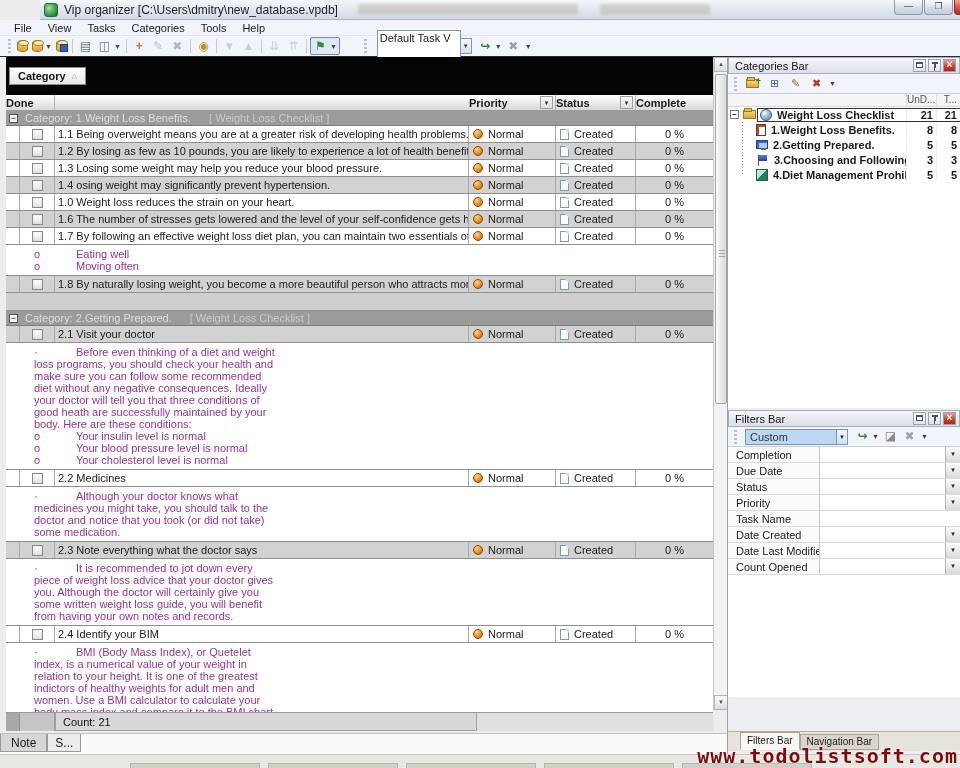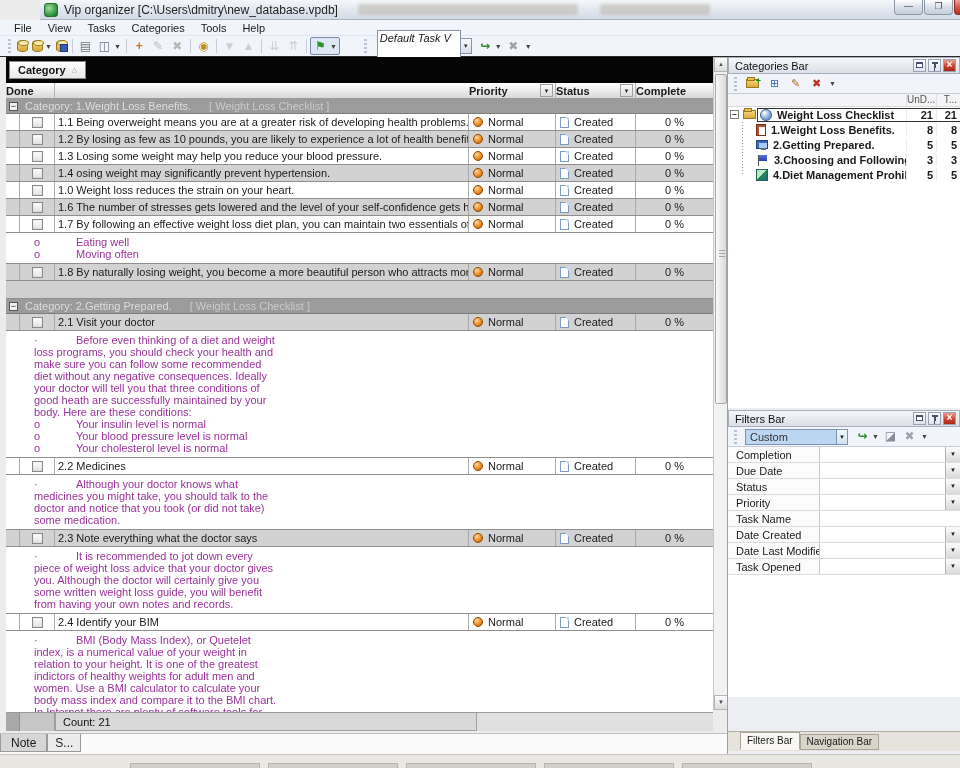--- a/index.html
+++ b/index.html
@@ -28,26 +28,26 @@
   .tb-sep { width:1px; height:14px; background:#c3cbd9; margin:0 3px; }
   .tb-btn { display:flex; align-items:center; height:18px; padding:0 2px; }
   .tb-btn.pressed { border:1px solid #7a8aa8; background:#dde7f5; border-radius:2px; }
   .tb-glyph { width:15px; text-align:center; font-size:12px; line-height:15px; }
   .tb-btn.disabled { opacity:.38; filter:grayscale(1); }
   .caret { font-size:7px; color:#444; margin-left:2px; }
   .cyl { width:11px; height:12px; border-radius:5px/3px; background:linear-gradient(#f6dd7a,#d9a435); border:1px solid #9a7a20; position:relative; }
   .cyl::before { content:""; position:absolute; left:0; top:-1px; width:9px; height:4px; border-radius:50%; background:#f9ebb0; border:1px solid #9a7a20; }
   .cyl.save::after { content:""; position:absolute; right:-2px; bottom:-1px; width:6px; height:6px; background:#3a5ac0; border:1px solid #223a80; }
   .view-combo { display:flex; align-items:center; margin-left:6px; }
-  .combo-box { width:84px; height:32px; border:1px solid #8a94a8; background:#fff; font-size:11px; padding:1px 2px; white-space:nowrap; overflow:hidden;font-style:italic; }
+  .combo-box { width:84px; height:32px; border:1px solid #8a94a8; background:#fff; font-size:11px; padding:1px 2px; white-space:nowrap; overflow:hidden; }
   .combo-arrow { width:11px; height:16px; border:1px solid #8a94a8; border-left:none; background:linear-gradient(#f8f9fb,#d7dde8); font-size:6px; text-align:center; line-height:15px; color:#333; }
 
   
   .grid-pane { position:absolute; left:6px; top:57px; width:707px; height:674px; background:#fff; overflow:hidden; }
-  .groupby-bar { height:26px; background:#050505; display:flex; align-items:center; padding-left:3px; }
+  .groupby-bar { height:38px; background:#050505; display:flex; align-items:center; padding-left:3px; }
   .group-chip { background:linear-gradient(#ffffff,#e8e8e8); border:1px solid #888; padding:2px 8px; font-weight:bold; font-size:11px; color:#111; display:flex; align-items:center; }
   .group-chip .tri { font-size:7px; color:#98a2b0; margin-left:6px; }
   .gheader { height:16px; display:flex; background:linear-gradient(#ffffff,#d9d9d9); border-bottom:1px solid #9a9a9a; font-weight:bold; }
   .gh-cell { border-right:1px solid #b5b5b5; display:flex; align-items:center; justify-content:flex-start; position:relative; overflow:hidden; }
   .gh-filter { position:absolute; right:2px; top:1px; width:13px; height:13px; border:1px solid #a0a0a0; background:linear-gradient(#fcfcfc,#dcdcdc); font-size:6px; line-height:12px; text-align:center; color:#333; font-weight:normal; }
   .grid-body { height:613px; overflow:hidden; position:relative; }
   .grp-row { height:15px; background:#9b9b9b; color:#dedede; display:flex; align-items:center; border-bottom:1px solid #7d7d7d; }
   .minus-box { width:9px; height:9px; background:#f2f2f2; border:1px solid #555; margin:0 7px 0 3px; line-height:7px; font-size:9px; text-align:center; color:#222; }
   .grp-tag { margin-left:18px; color:#cacaca; }
   .task-row { height:17px; display:flex; border-bottom:1px solid #8f8f8f; }
@@ -649,21 +649,21 @@
             <span class="f-label">Date Created</span>
             <span class="f-val"></span>
             <span class="f-drop">▼</span>
           </div>
           <div class="filter-row">
             <span class="f-label">Date Last Modifie</span>
             <span class="f-val"></span>
             <span class="f-drop">▼</span>
           </div>
           <div class="filter-row">
-            <span class="f-label">Task Opened</span>
+            <span class="f-label">Count Opened</span>
             <span class="f-val"></span>
             <span class="f-drop">▼</span>
           </div>
         </div>
       <div style="height:122px;background:#fff;"></div>
     </div>
   </div>
 
   <div class="left-tabs" id="left-tabs">
       <span class="ltab">Note</span>
@@ -675,14 +675,15 @@
         <span class="task-ghost"></span>
         <span class="task-ghost"></span>
         <span class="task-ghost"></span>
         <span class="task-ghost"></span>
     </span>
   </div>
   <div class="right-tabs" id="right-tabs">
       <span class="rtab active">Filters Bar</span>
       <span class="rtab inactive">Navigation Bar</span>
     </div>
+  <div class="url-mark">www.todolistsoft.com</div>
 
 </div>
 
 </body></html>

